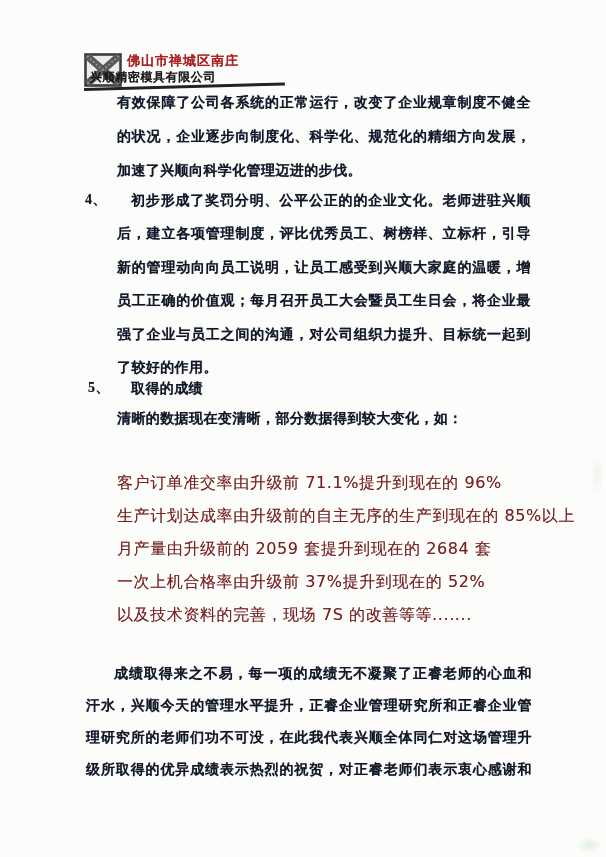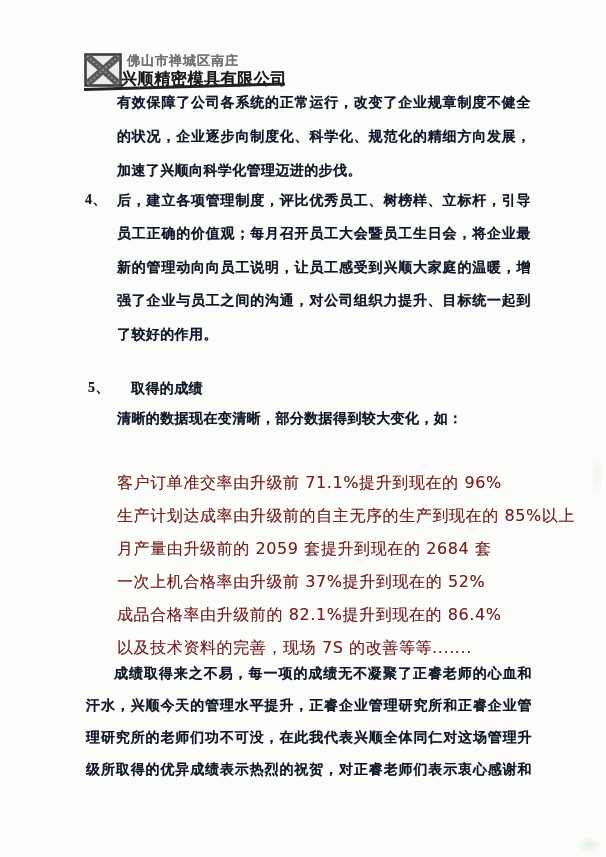--- a/index.html
+++ b/index.html
@@ -5,27 +5,27 @@
   html,body{margin:0;padding:0;background:#ffffff;}
   .page{
     position:relative;width:606px;height:857px;margin:0 auto;
     background:#fcfcfa;overflow:hidden;
     font-family:"Liberation Serif",serif;color:#1e1e1e;
   }
   
   .logo{position:absolute;left:84px;top:53px;width:38px;height:34px;}
   .lh1{
     position:absolute;left:127px;top:52px;font-family:Liberation Serif, serif;
-    font-size:13px;font-weight:bold;letter-spacing:1px;color:#737373;
+    font-size:13px;font-weight:bold;letter-spacing:1px;color:#b91c1c;
     text-shadow:0 0 .6px rgba(20,20,20,.55);white-space:nowrap;
   }
   .lh2{
     position:absolute;left:90px;top:69px;font-family:"Liberation Sans",sans-serif;
-    font-size:16px;font-weight:bold;letter-spacing:.6px;color:#181818;
-    text-shadow:0 0 .6px rgba(20,20,20,.55);white-space:nowrap;margin-left:31px;
+    font-size:12px;font-weight:bold;letter-spacing:.6px;color:#181818;
+    text-shadow:0 0 .6px rgba(20,20,20,.55);white-space:nowrap;
   }
   .rule{
     position:absolute;left:84px;top:88px;width:201px;height:2.6px;
     background:#222;transform:rotate(-1.6deg);transform-origin:left center;
   }
   
   .blk{position:absolute;}
   .row{position:relative;line-height:20px;padding-top:2px;}
   .row.j{text-align:justify;text-align-last:justify;text-justify:inter-character;}
   .btxt{font-size:14px;font-weight:600;letter-spacing:.4px;
@@ -71,42 +71,42 @@
   <div class="rule"></div>
 
   <section class="blk intro btxt">
     <div class="row j">有效保障了公司各系统的正常运行，改变了企业规章制度不健全</div>
     <div class="row j">的状况，企业逐步向制度化、科学化、规范化的精细方向发展，</div>
     <div class="row">加速了兴顺向科学化管理迈进的步伐。</div>
   </section>
 
   <section class="blk item4 btxt">
     <span class="num n4">4、</span>
+    <div class="row j indent1">初步形成了奖罚分明、公平公正的的企业文化。老师进驻兴顺</div>
     <div class="row j">后，建立各项管理制度，评比优秀员工、树榜样、立标杆，引导</div>
+    <div class="row j">新的管理动向向员工说明，让员工感受到兴顺大家庭的温暖，增</div>
     <div class="row j">员工正确的价值观；每月召开员工大会暨员工生日会，将企业最</div>
-    <div class="row j">新的管理动向向员工说明，让员工感受到兴顺大家庭的温暖，增</div>
     <div class="row j">强了企业与员工之间的沟通，对公司组织力提升、目标统一起到</div>
     <div class="row">了较好的作用。</div>
   </section>
 
   <section class="blk item5h btxt">
     <span class="num n5">5、</span>
     <div class="row indent1">取得的成绩</div>
   </section>
 
   <section class="blk item5p btxt">
     <div class="row">清晰的数据现在变清晰，部分数据得到较大变化，如：</div>
   </section>
 
   <section class="blk metrics mtxt">
     <div class="row">客户订单准交率由升级前 71.1%提升到现在的 96%</div>
     <div class="row">生产计划达成率由升级前的自主无序的生产到现在的 85%以上</div>
     <div class="row">月产量由升级前的 2059 套提升到现在的 2684 套</div>
     <div class="row">一次上机合格率由升级前 37%提升到现在的 52%</div>
-    <div class="row">成品合格率由升级前的 82.1%提升到现在的 86.4%</div>
     <div class="row">以及技术资料的完善，现场 7S 的改善等等.......</div>
   </section>
 
   <section class="blk closing btxt">
     <div class="row j indent2">成绩取得来之不易，每一项的成绩无不凝聚了正睿老师的心血和</div>
     <div class="row j">汗水，兴顺今天的管理水平提升，正睿企业管理研究所和正睿企业管</div>
     <div class="row j">理研究所的老师们功不可没，在此我代表兴顺全体同仁对这场管理升</div>
     <div class="row j">级所取得的优异成绩表示热烈的祝贺，对正睿老师们表示衷心感谢和</div>
   </section>
 

